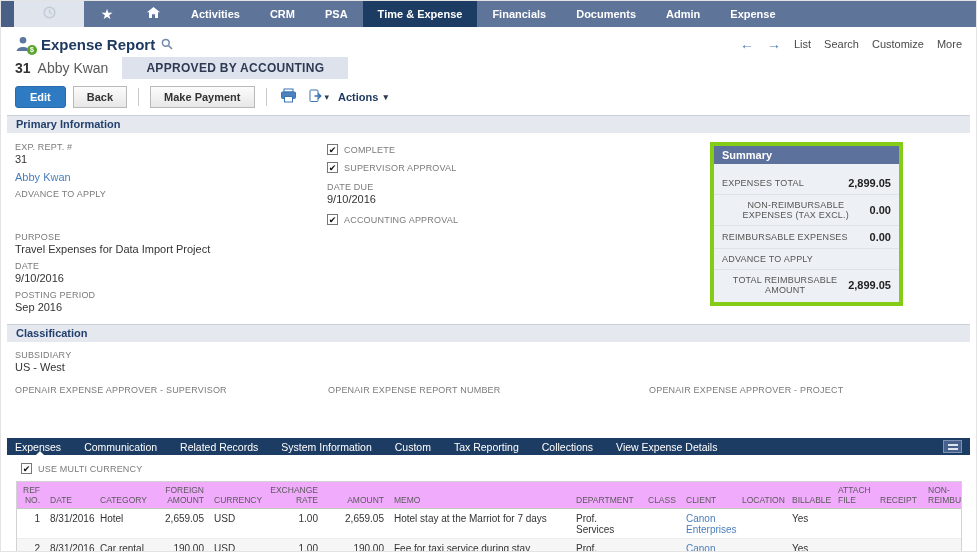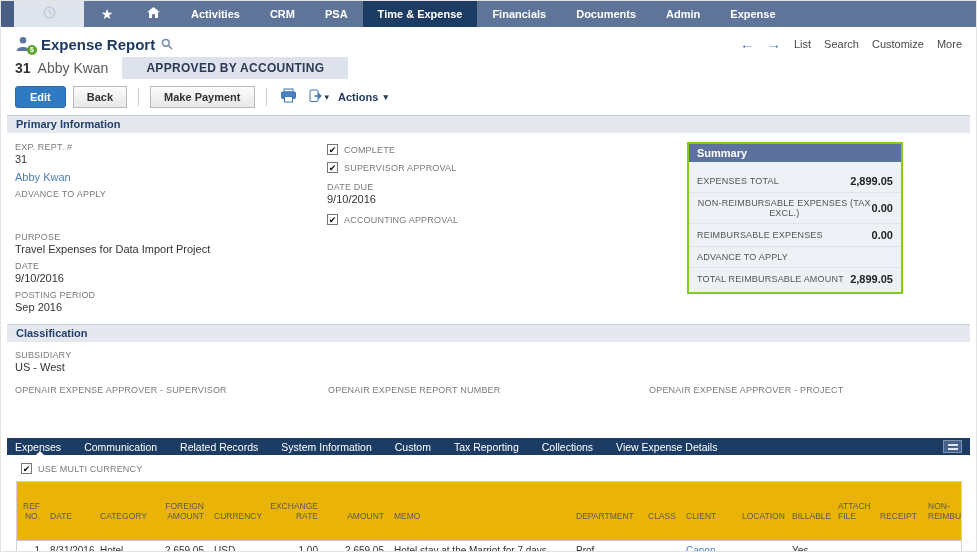--- a/index.html
+++ b/index.html
@@ -49,21 +49,21 @@
   .col-right { width:216px; }
   .field { margin-bottom:6px; }
   .field .lbl { font-size:9px; color:#7a7a7a; letter-spacing:.2px; }
   .field .val { font-size:11px; color:#333; margin-top:1px; min-height:12px; }
   .field .val.link { color:#4a7ebb; cursor:pointer; }
   .field.gap-after { margin-bottom:20px; }
   .cbrow { display:flex; align-items:center; gap:6px; margin-bottom:7px; }
   .cb { width:11px; height:11px; border:1px solid #777; background:#fff; font-size:9px; line-height:10px; text-align:center; color:#111; cursor:pointer; flex:0 0 auto; }
   .cb-label { font-size:9px; color:#7a7a7a; letter-spacing:.2px; }
 
-  .summary-box { border:2px solid #84cc16; }
+  .summary-box { border:4px solid #84cc16;margin-left:23px; }
   .summary-header { background:#5c719b; color:#fff; font-weight:bold; font-size:11px; padding:3px 8px; }
   .summary-body { background:#edf0f4; padding:8px 0 2px 0;text-align:center; }
   .summary-row { display:flex; justify-content:space-between; align-items:center; padding:5px 8px; border-bottom:1px solid #dfe3e9; }
   .summary-row:last-child { border-bottom:none; }
   .summary-row .slbl { font-size:9px; color:#555; letter-spacing:.2px; }
   .summary-row .sval { font-size:11px; font-weight:bold; color:#222; }
 
   
   .class-body { padding:7px 14px 6px 14px; }
   .class-row3 { display:flex; margin-top:12px; margin-bottom:14px; }
@@ -75,21 +75,21 @@
   .tab.active { font-weight:normal; }
   .tab-arrow { position:absolute; bottom:0; left:29px; width:0; height:0; border-left:4px solid transparent; border-right:4px solid transparent; border-bottom:4px solid #fff; }
   .tab-right-icon { margin-left:auto; width:19px; height:13px; background:#46618c; border:1px solid #7d92b3; display:flex; flex-direction:column; justify-content:center; align-items:center; gap:2px; cursor:pointer; }
   .tab-right-icon span { display:block; width:10px; height:2px; background:#dfe5ee; }
 
   
   .multicur { display:flex; align-items:center; gap:6px; padding:8px 0 7px 20px; }
 
   .table-wrap { margin:0 15px; border:1px solid #d2d2d2; overflow:hidden; width:946px; }
   table.exp { border-collapse:collapse; table-layout:fixed; width:1002px; }
-  table.exp th { background:#eab308; font-size:8.5px; font-weight:normal; color:#5a5a5a; text-align:left; vertical-align:bottom; padding:19px 5px; line-height:10px; border-bottom:1px solid #c4c4c4; }
+  table.exp th { background:#f0abfc; font-size:8.5px; font-weight:normal; color:#5a5a5a; text-align:left; vertical-align:bottom; padding:3px 5px; line-height:10px; border-bottom:1px solid #c4c4c4; }
   table.exp th.num { text-align:right; }
   table.exp td { font-size:10px; color:#333; padding:4px 5px 3px 5px; line-height:11px; vertical-align:top; border-bottom:1px solid #ececec; background:#fff; }
   table.exp tr.alt td { background:#f6f6f6; }
   table.exp td.num { text-align:right; }
   table.exp td.nowrap { white-space:nowrap; overflow:hidden; }
   table.exp td .cell-link { color:#4a7ebb; cursor:pointer; }
 </style>
 </head>
 <body>
 

